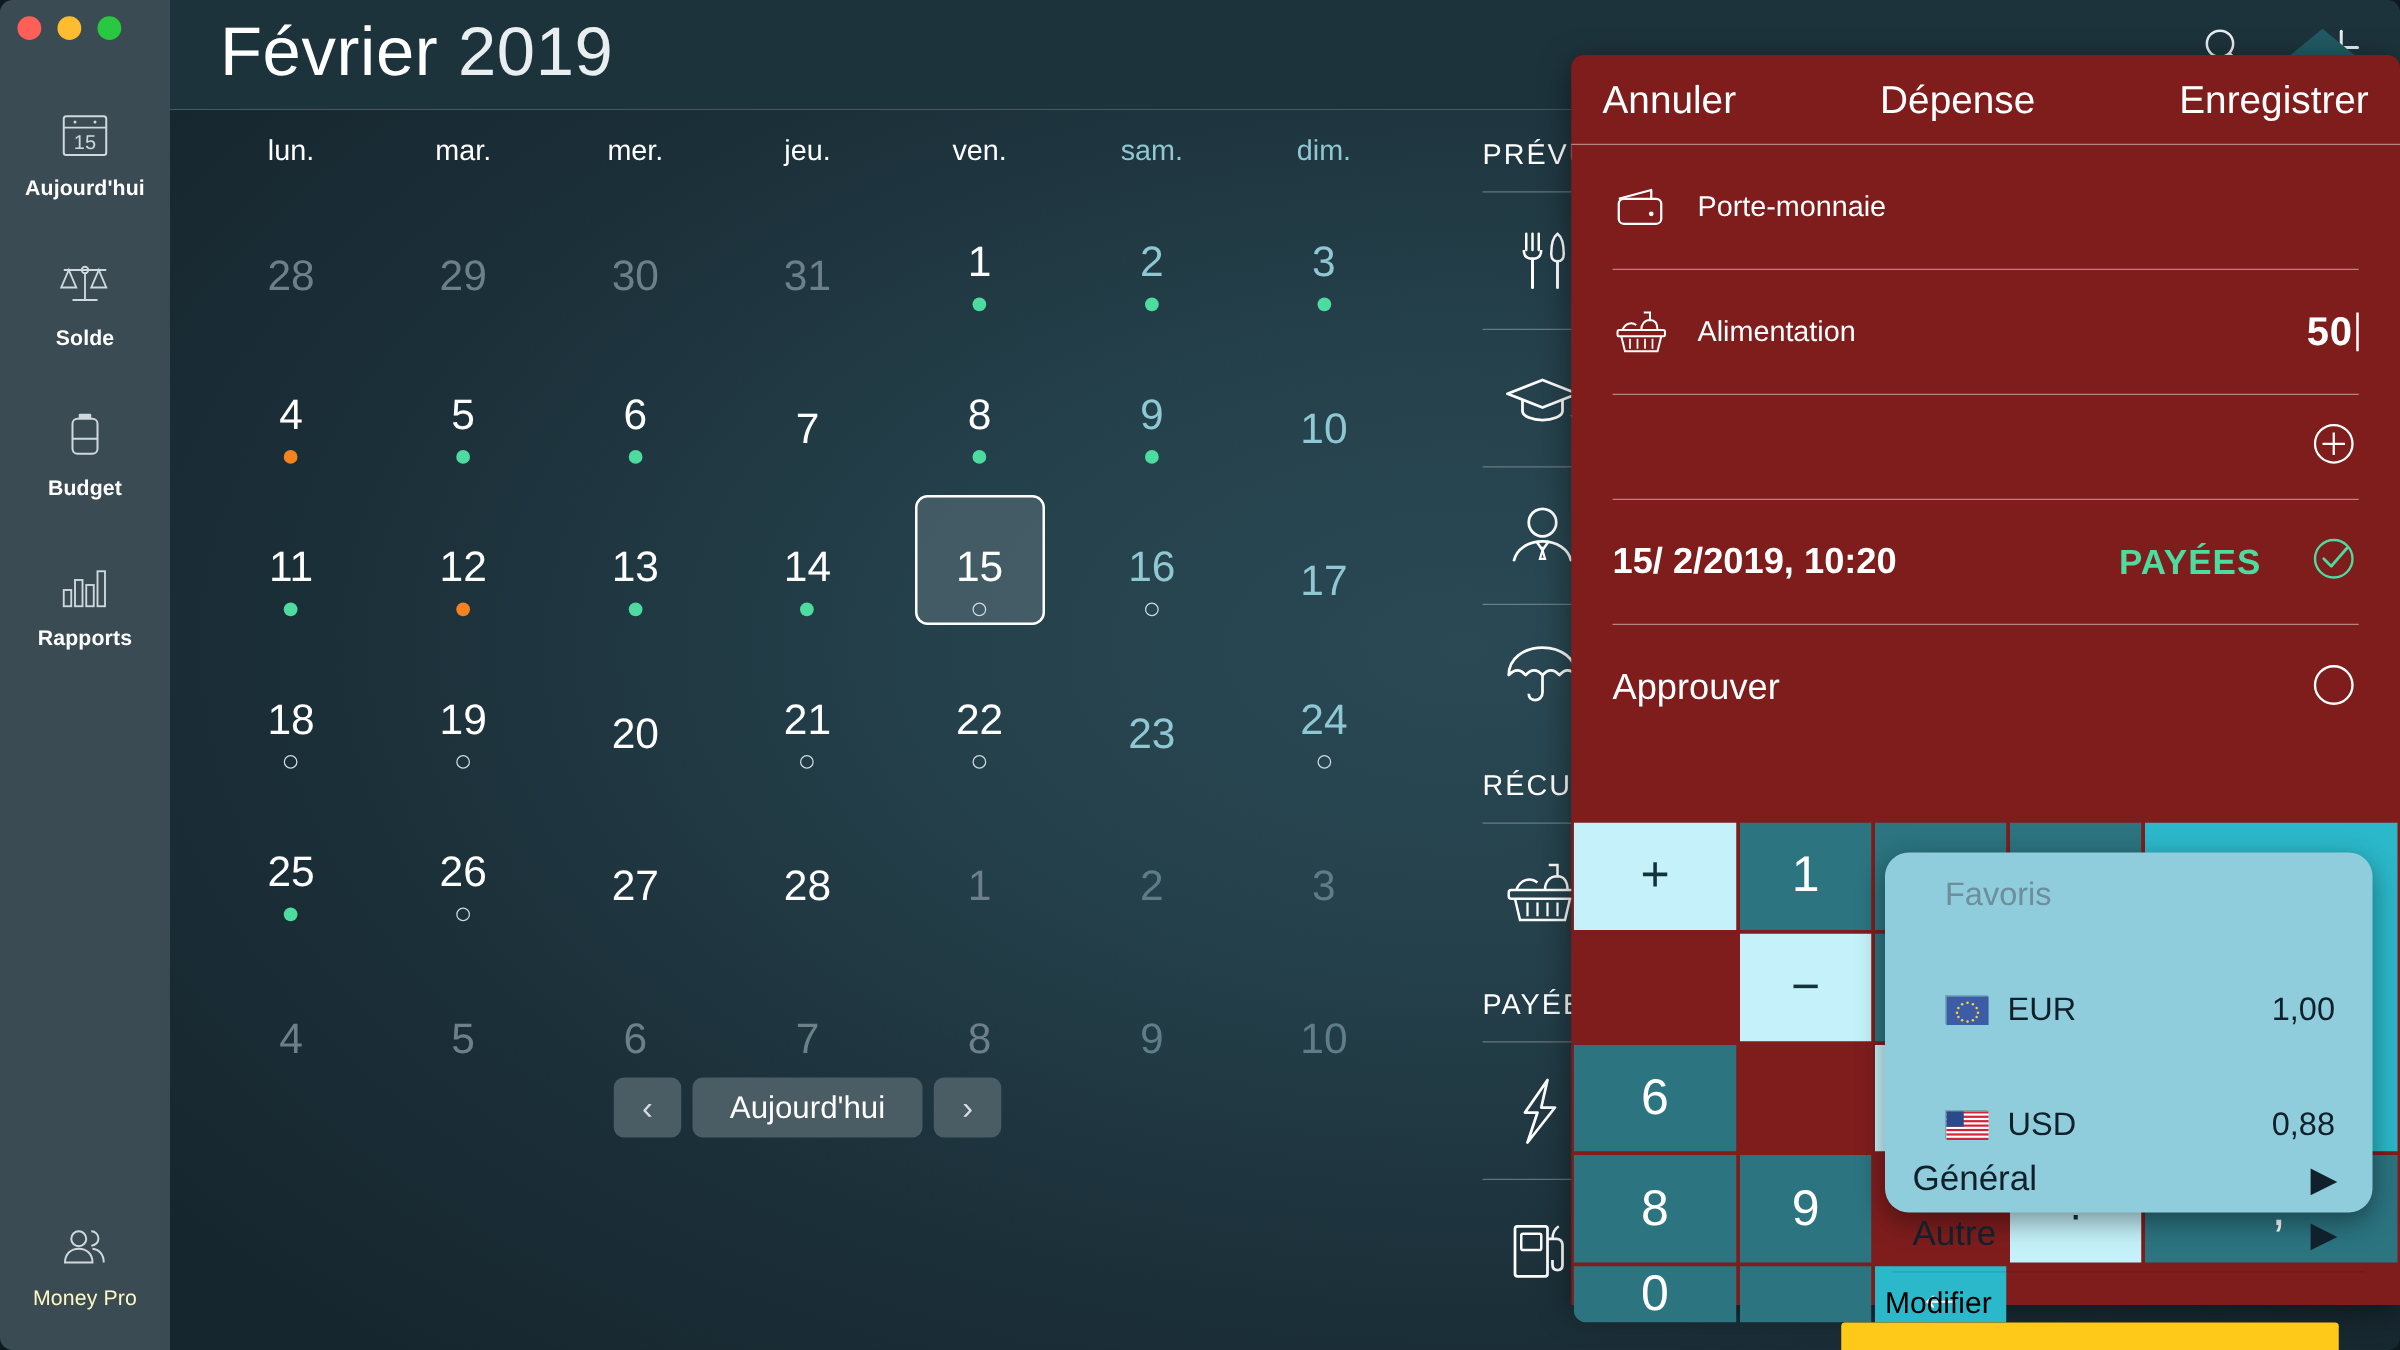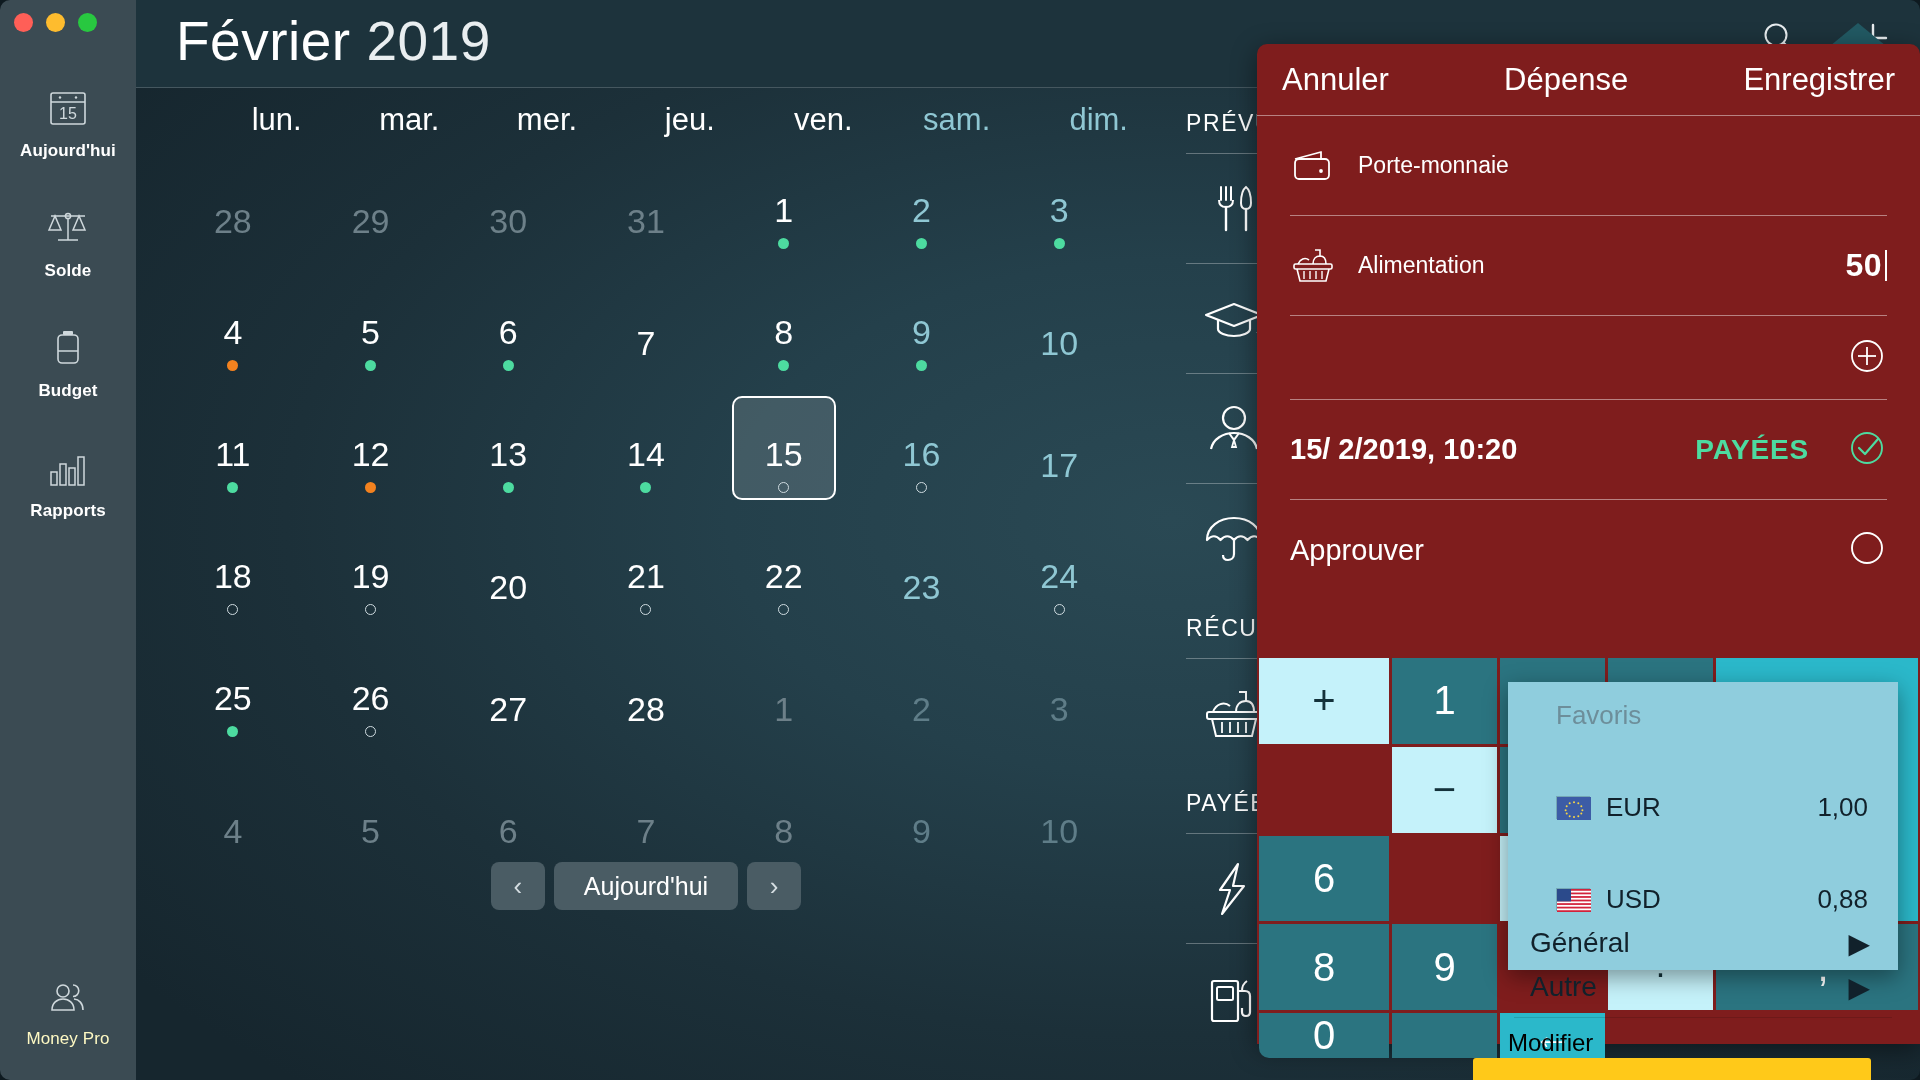--- a/index.html
+++ b/index.html
@@ -34,21 +34,21 @@
       border-bottom:1px solid rgba(255,255,255,.18); }
   .month-title { position:absolute; left:40px; top:9px; font-size:55px; color:#fff;
       font-weight:normal; letter-spacing:.5px; white-space:nowrap; }
   .month-title .yr { color:#e9eef0; }
   .hdr-icons { position:absolute; right:26px; top:17px; display:flex; gap:52px; align-items:center; }
   .hdr-btn { width:42px; height:42px; display:flex; align-items:center; justify-content:center; cursor:pointer; }
 
   
   .cal { position:absolute; left:0; top:88px; width:1020px; height:900px; }
   .dow { display:grid; grid-template-columns:repeat(7,1fr); padding:0 28px; height:64px; align-items:center; }
-  .dow div { text-align:right; font-size:31px; color:#ffffff; }
+  .dow div { text-align:center; font-size:23px; color:#ffffff; }
   .dow div.we { color:#8fc7d3; }
   .weeks { padding:0 28px; }
   .wrow { display:grid; grid-template-columns:repeat(7,1fr); height:122px; }
   .cell { position:relative; display:flex; flex-direction:column; align-items:center;
       justify-content:center; padding-top:16px; cursor:pointer; }
   .cell .num { font-size:34px; color:#ffffff; line-height:1; font-weight:normal; }
   .cell.we .num { color:#8fc7d3; }
   .cell.off .num { color:#6d8089; }
   .cell.off.we .num { color:#5f7d88; }
   .cell .mark { margin-top:11px; width:11px; height:11px; border-radius:50%; }
@@ -111,21 +111,21 @@
       display:grid; grid-template-columns:130px 105px 105px 105px 214px;
       grid-template-rows:repeat(4,1fr); gap:3px; border-radius:0 0 10px 10px; overflow:hidden; }
   .key { display:flex; align-items:center; justify-content:center;
       font-size:40px; cursor:pointer; }
   .key.op { background:#c5f2fa; color:#14323a; }
   .key.num { background:#2b7480; color:#ffffff; }
   .key.act { background:#2bb8ca; color:#ffffff; }
 
   
   .fav { position:absolute; left:1508px; top:682px; width:390px; height:288px;
-      background:#8fcddd; border-radius:0; box-shadow:0 7px 22px rgba(0,0,0,.4);
+      background:#8fcddd; border-radius:19px; box-shadow:0 7px 22px rgba(0,0,0,.4);
       padding:10px 0 0 0; }
   .fav-title { font-size:26px; color:#6d8e9a; padding:8px 0 6px 48px; }
   .fav-cur { display:flex; align-items:center; height:44px; padding:0 30px 0 48px; cursor:pointer;margin-top:48px; }
   .fav-flag { width:34px; height:23px; margin-right:16px; flex:0 0 34px; border:1px solid rgba(0,0,0,.18); }
   .fav-code { font-size:26px; color:#11212b; flex:1; }
   .fav-rate { font-size:26px; color:#11212b; }
   .fav-item { display:flex; align-items:center; justify-content:space-between;
       height:44px; padding:0 28px 0 22px; cursor:pointer; }
   .fav-item .fl { font-size:28px; color:#11212b; }
   .fav-sep { height:1px; background:rgba(0,0,0,.13); margin:8px 6px 0 6px; }

